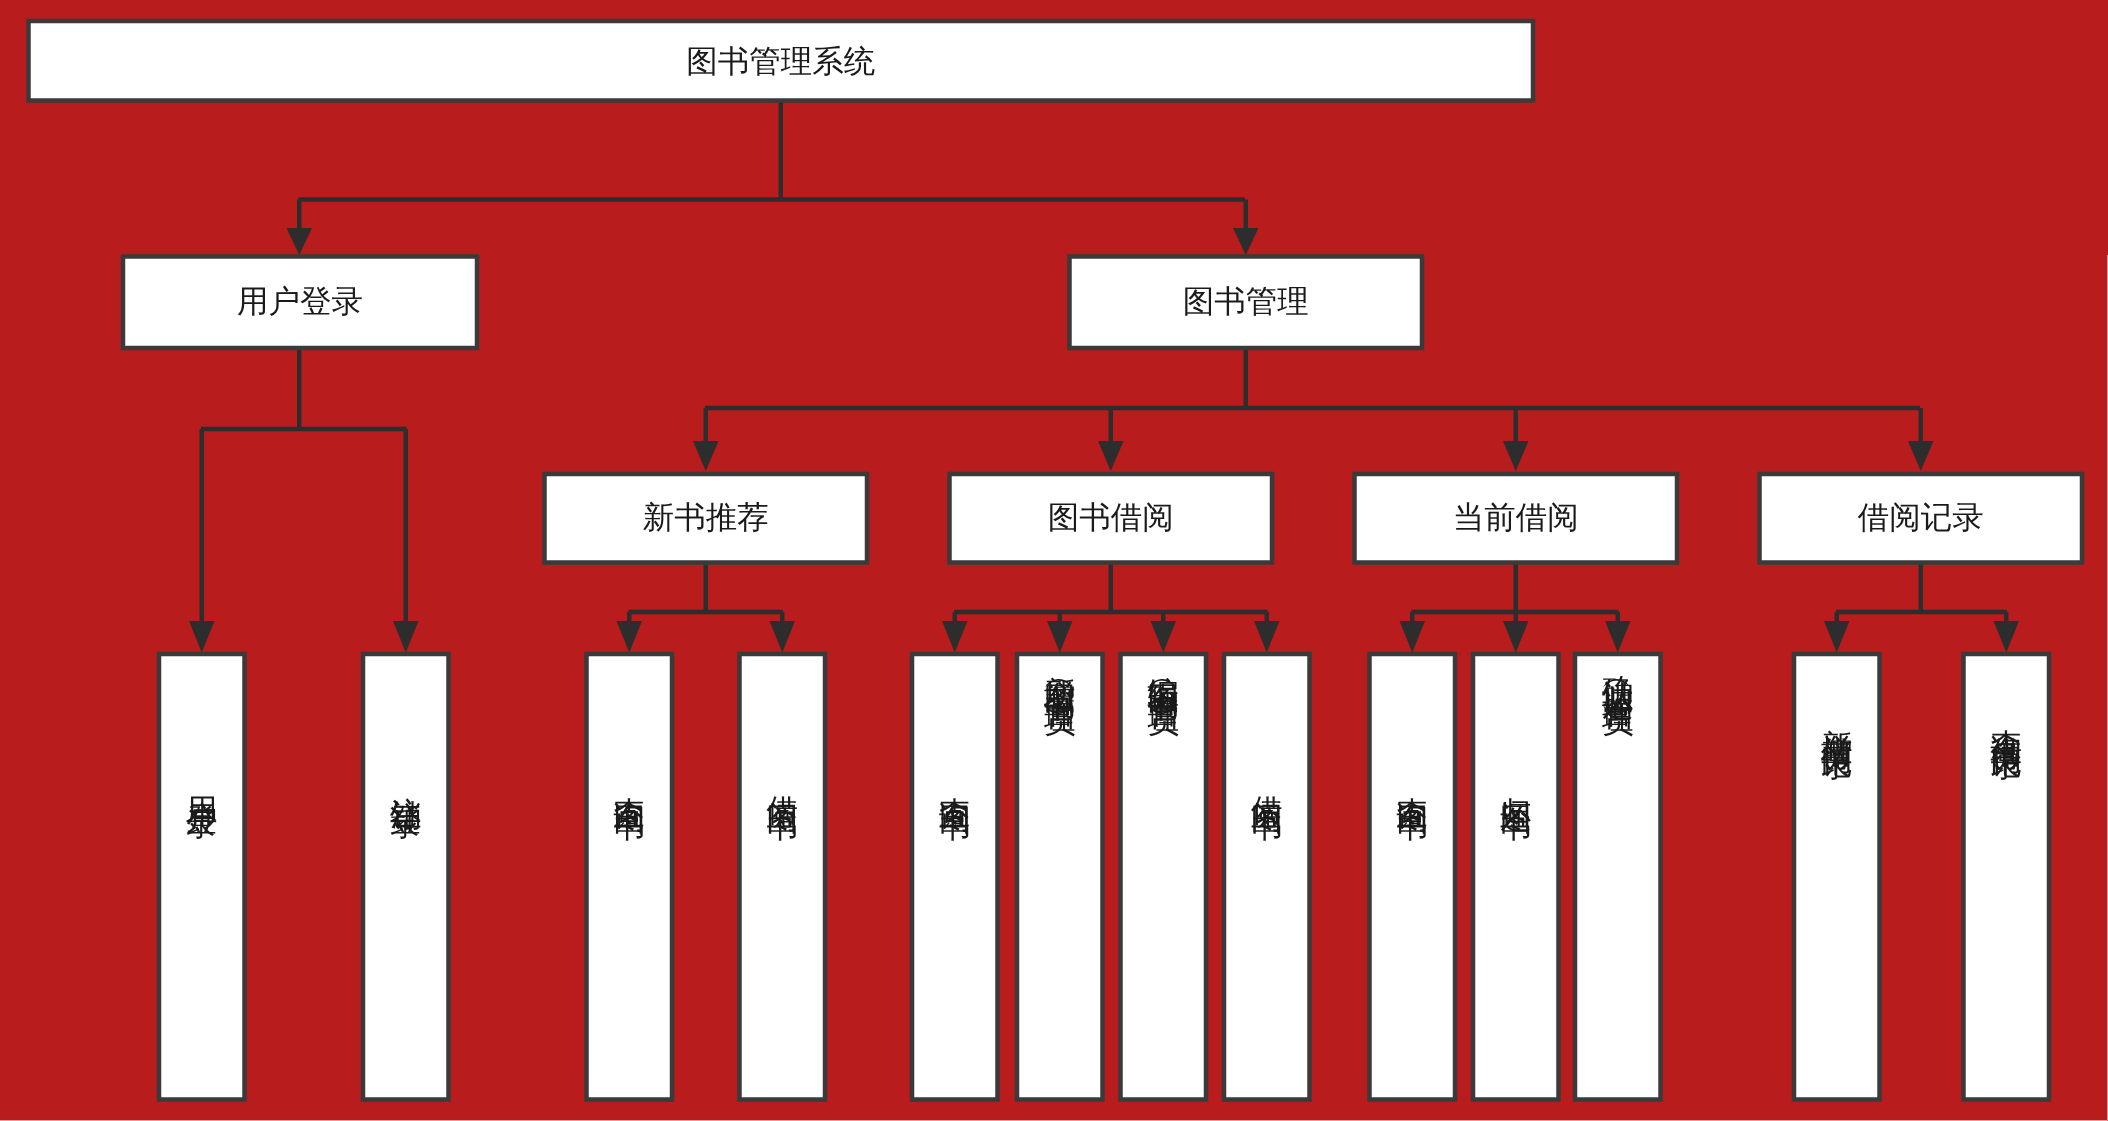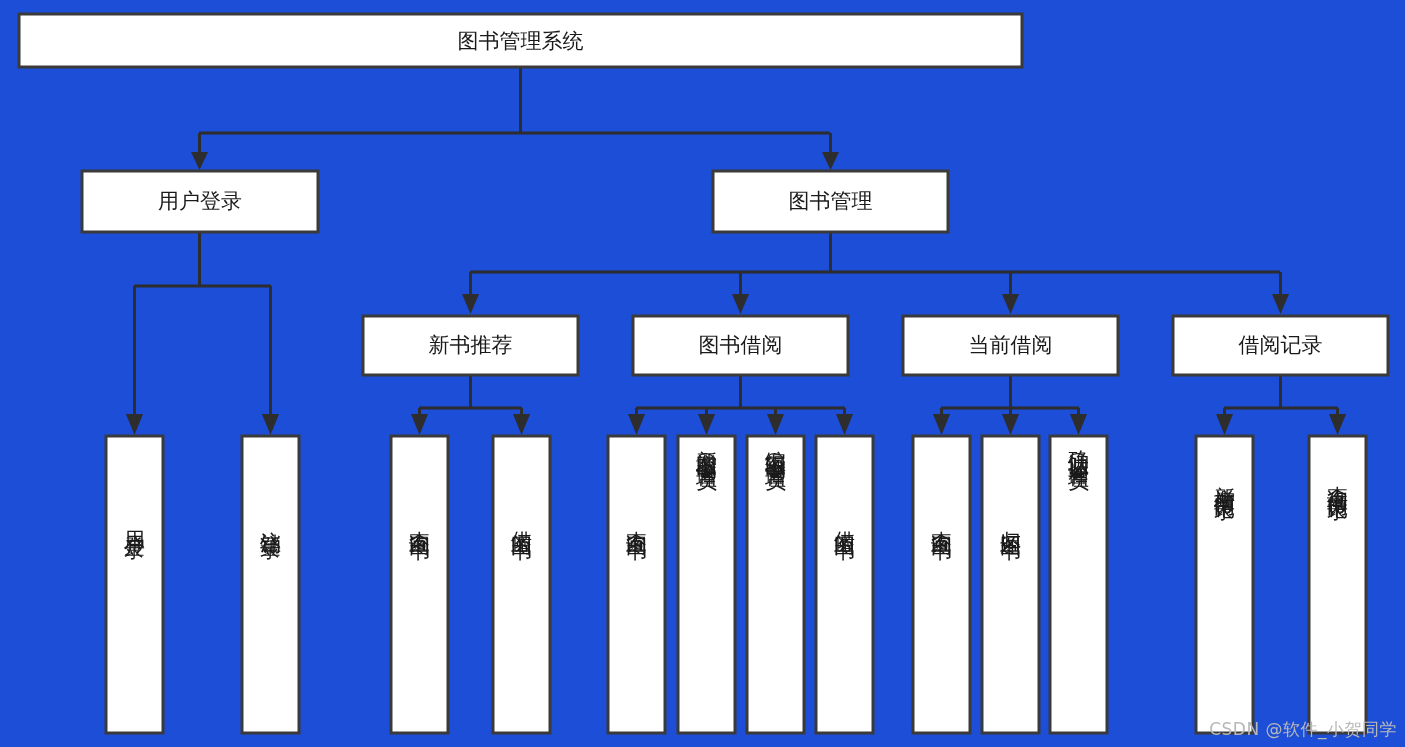--- a/index.html
+++ b/index.html
@@ -11,21 +11,21 @@
   body {
     width: 1405px;
     height: 747px;
     font-family: "DejaVu Sans", "Liberation Sans", sans-serif;
     overflow: hidden;
   }
   #diagram-root {
     position: relative;
     width: 1405px;
     height: 747px;
-    background: #1d4ed8;
+    background: #b91c1c;
   }
   svg#tree-svg {
     position: absolute;
     left: 0;
     top: 0;
     width: 1405px;
     height: 747px;
     display: block;
   }
   .node-box {
@@ -240,15 +240,14 @@
       <text class="node-label-vertical" x="1224.5" y="478">新增借阅记录</text>
     </g>
 
     <g>
       <rect class="node-box" x="1309" y="436" width="57" height="297"></rect>
       <text class="node-label-vertical" x="1337.5" y="478">查询借阅记录</text>
     </g>
 
   </svg>
 
-  <div class="watermark">CSDN @软件_小贺同学</div>
 
 </div>
 
 </body></html>

